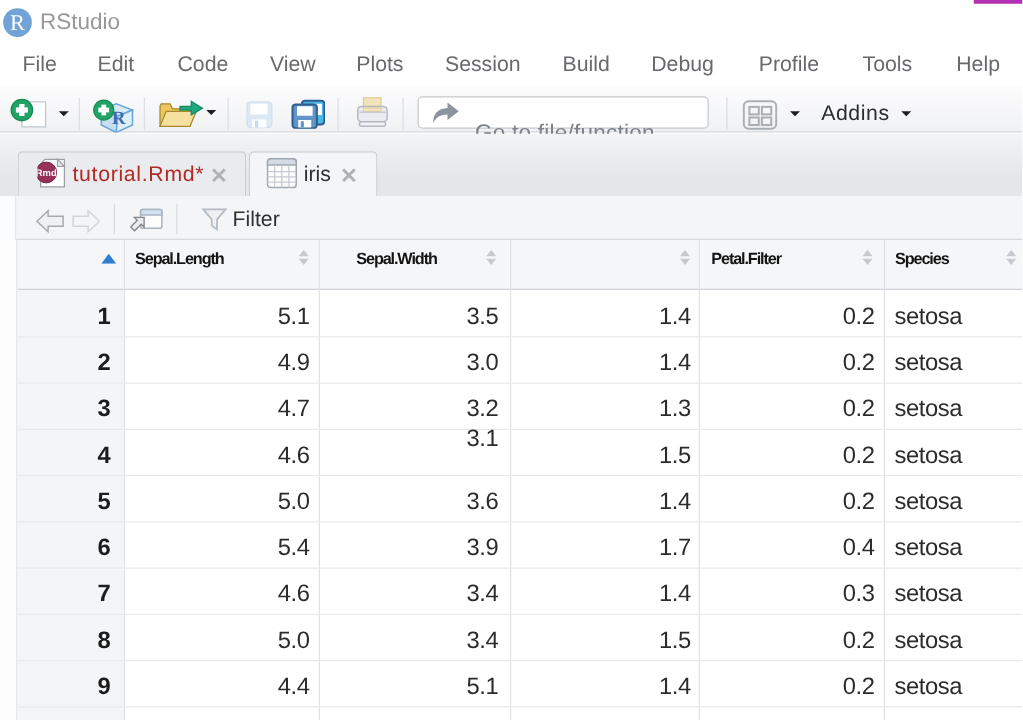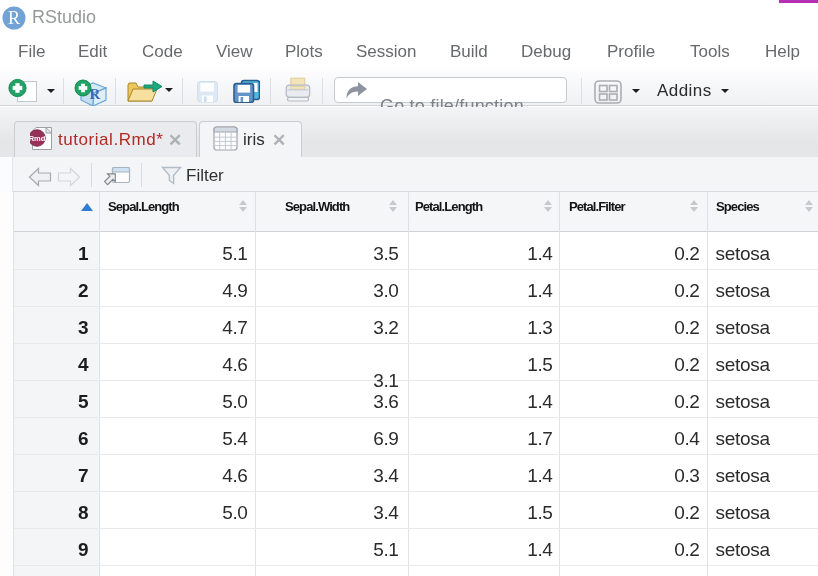--- a/index.html
+++ b/index.html
@@ -218,21 +218,20 @@
   </svg>
   <div class="abs" id="filterlabel">Filter</div>
 
   <div class="abs" id="tablearea">
     <div class="abs" id="thead"></div>
     <div class="abs" id="numcol"></div>
     <div class="abs" id="leftgutter"></div>
 
     <div class="th" style="left:108px;">Sepal.Length</div>
     <div class="th" style="left:265px;margin-left:20px;">Sepal.Width</div>
-    <div class="th" style="left:415px;">Petal.Length</div>
     <div class="th" style="left:569px;">Petal.Filter</div>
     <div class="th" style="left:716px;">Species</div>
 
     <svg class="abs" style="left:81px; top:11px;" width="12" height="8" viewBox="0 0 12 8">
       <polygon points="6,0 12,8 0,8" fill="#2d7dd2"></polygon>
     </svg>
 
     <div class="sortpair" style="left:239px;">
         <div class="sup"></div>
         <div class="sdn"></div>
@@ -290,53 +289,54 @@
 
     <div class="rownum" style="left:13.5px; top:125px;">3</div>
     <div class="val" style="left:157.5px; width:90px; top:125px;">4.7</div>
     <div class="val" style="left:308.5px; width:90px; top:125px;">3.2</div>
     <div class="val" style="left:462.5px; width:90px; top:125px;">1.3</div>
     <div class="val" style="left:609.5px; width:90px; top:125px;">0.2</div>
     <div class="sp" style="top:125px;">setosa</div>
 
     <div class="rownum" style="left:13.5px; top:162px;">4</div>
     <div class="val" style="left:157.5px; width:90px; top:162px;">4.6</div>
-    <div class="val" style="left:308.5px; width:90px; top:178px;">3.1</div>
+    <div class="val" style="left:308.5px; width:90px; top:149px;">3.1</div>
     <div class="val" style="left:462.5px; width:90px; top:162px;">1.5</div>
     <div class="val" style="left:609.5px; width:90px; top:162px;">0.2</div>
     <div class="sp" style="top:162px;">setosa</div>
 
     <div class="rownum" style="left:13.5px; top:199px;">5</div>
     <div class="val" style="left:157.5px; width:90px; top:199px;">5.0</div>
     <div class="val" style="left:308.5px; width:90px; top:199px;">3.6</div>
     <div class="val" style="left:462.5px; width:90px; top:199px;">1.4</div>
     <div class="val" style="left:609.5px; width:90px; top:199px;">0.2</div>
     <div class="sp" style="top:199px;">setosa</div>
 
     <div class="rownum" style="left:13.5px; top:236px;">6</div>
     <div class="val" style="left:157.5px; width:90px; top:236px;">5.4</div>
-    <div class="val" style="left:308.5px; width:90px; top:236px;">6.9</div>
+    <div class="val" style="left:308.5px; width:90px; top:236px;">3.9</div>
     <div class="val" style="left:462.5px; width:90px; top:236px;">1.7</div>
     <div class="val" style="left:609.5px; width:90px; top:236px;">0.4</div>
     <div class="sp" style="top:236px;">setosa</div>
 
     <div class="rownum" style="left:13.5px; top:273px;">7</div>
     <div class="val" style="left:157.5px; width:90px; top:273px;">4.6</div>
     <div class="val" style="left:308.5px; width:90px; top:273px;">3.4</div>
     <div class="val" style="left:462.5px; width:90px; top:273px;">1.4</div>
     <div class="val" style="left:609.5px; width:90px; top:273px;">0.3</div>
     <div class="sp" style="top:273px;">setosa</div>
 
     <div class="rownum" style="left:13.5px; top:310px;">8</div>
     <div class="val" style="left:157.5px; width:90px; top:310px;">5.0</div>
     <div class="val" style="left:308.5px; width:90px; top:310px;">3.4</div>
     <div class="val" style="left:462.5px; width:90px; top:310px;">1.5</div>
     <div class="val" style="left:609.5px; width:90px; top:310px;">0.2</div>
     <div class="sp" style="top:310px;">setosa</div>
 
     <div class="rownum" style="left:13.5px; top:347px;">9</div>
+    <div class="val" style="left:157.5px; width:90px; top:347px;">4.4</div>
     <div class="val" style="left:308.5px; width:90px; top:347px;">5.1</div>
     <div class="val" style="left:462.5px; width:90px; top:347px;">1.4</div>
     <div class="val" style="left:609.5px; width:90px; top:347px;">0.2</div>
     <div class="sp" style="top:347px;">setosa</div>
   </div>
 
 </div>
 
 </body></html>

